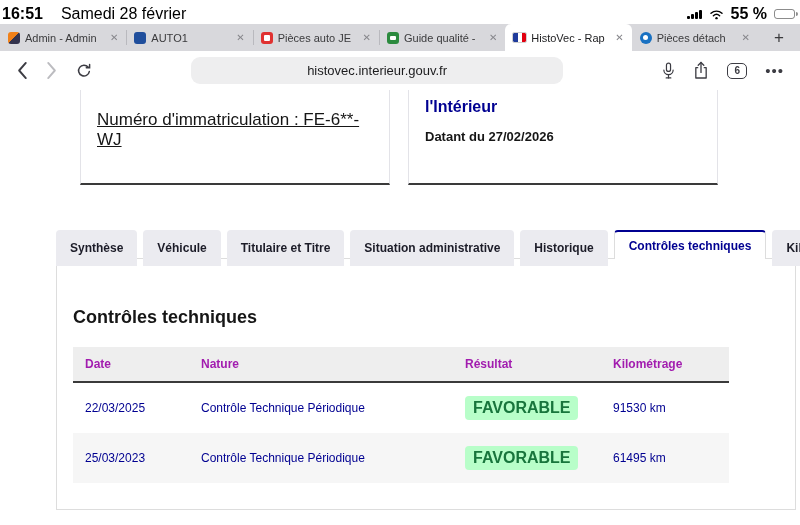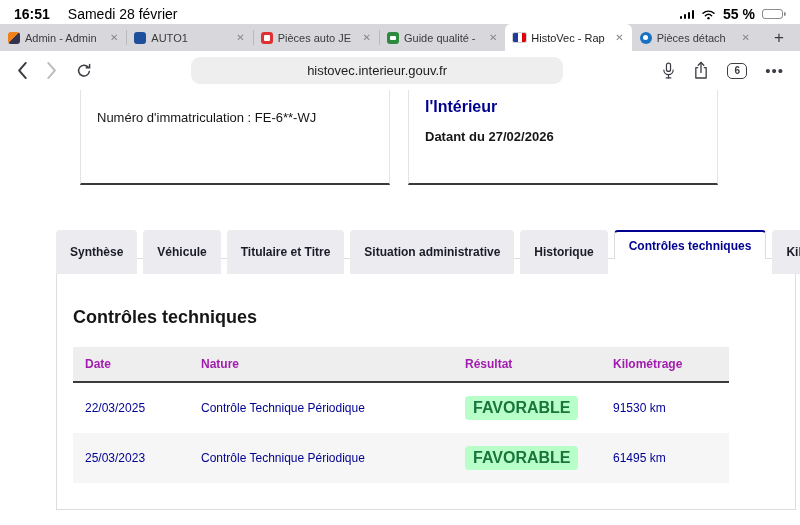--- a/index.html
+++ b/index.html
@@ -1,20 +1,20 @@
 <!DOCTYPE html>
 <html><head>
 <meta charset="utf-8">
 <style>
   * { box-sizing: border-box; margin: 0; padding: 0; }
   html,body { width:800px; height:525px; overflow:hidden; background:#fff;
     font-family:"Liberation Sans","DejaVu Sans",sans-serif; }
 
   
-  .status-bar { height:24px; display:flex; align-items:center; padding:4px 14px 0; font-size:14px; color:#000; }
+  .status-bar { height:24px; display:flex; align-items:center; padding:4px 2px 0; font-size:16px; color:#000; }
   .sb-time { font-weight:700; }
   .sb-date { margin-left:18px; font-weight:400; }
   .sb-right { margin-left:auto; display:flex; align-items:center; gap:7px; font-weight:600; }
   .bars { display:flex; align-items:flex-end; gap:1.5px; height:10px; }
   .bars i { width:2.5px; background:#000; border-radius:1px; display:block; }
   .bat { display:flex; align-items:center; }
   .bat-body { width:21px; height:10px; border:1px solid rgba(0,0,0,.45); border-radius:3px; padding:1px; }
   .bat-fill { width:55%; height:100%; background:#000; border-radius:1px; }
   .bat-tip { width:2px; height:4px; background:rgba(0,0,0,.45); border-radius:0 2px 2px 0; margin-left:1px; }
 
@@ -45,26 +45,26 @@
   .addr-wrap { flex:1; display:flex; justify-content:center; }
   .addr { width:372px; height:27px; background:#eeeeef; border-radius:9px; display:flex; align-items:center; justify-content:center; font-size:13px; color:#1c1c1e; }
   .tabcount { width:20px; height:16px; border:1.6px solid #3c3c43; border-radius:5px; font-size:10px; font-weight:700; color:#3c3c43; display:flex; align-items:center; justify-content:center; }
   .more { font-size:15px; color:#3c3c43; letter-spacing:1px; }
 
   
   .page { position:relative; width:800px; height:435px; background:#fff; overflow:hidden; color:#161616; }
 
   .cards { position:absolute; top:0; left:80px; display:flex; gap:18px; }
   .card { width:310px; height:95px; border-left:1px solid #e3e3e8; border-right:1px solid #e3e3e8; border-bottom:2px solid #3a3a3a; padding:8px 16px; }
-  .card-immat { font-size:13px; padding-top:12px; }
+  .card-immat { font-size:17px; padding-top:12px;text-decoration:underline; }
   .card-title { font-size:16px; font-weight:700; color:#000091; }
   .card-sub { font-size:13px; margin-top:13px;font-weight:bold; }
 
   .page-tabs { position:absolute; top:140px; left:56px; right:0; display:flex; gap:6px; white-space:nowrap; overflow:hidden; z-index:2; }
-  .ptab { display:inline-flex; align-items:center; padding:0 14px; height:44px; background:#ebebf0; color:#1c1c28; font-size:12px; font-weight:700; border-radius:4px 4px 0 0; flex:0 0 auto; cursor:default; }
+  .ptab { display:inline-flex; align-items:center; padding:0 14px; height:36px; background:#ebebf0; color:#1c1c28; font-size:12px; font-weight:700; border-radius:4px 4px 0 0; flex:0 0 auto; cursor:default; }
   .ptab.active { background:#fff; color:#000091; border:1px solid #ddd; border-bottom:none; border-top:2px solid #000091; height:29px; }
 
   .panel { position:absolute; top:168px; left:56px; width:740px; height:252px; border:1px solid #ddd; background:#fff; z-index:1; }
   .panel-heading { position:absolute; top:48px; left:16px; font-size:18px; font-weight:700; color:#161616; }
 
   table.ct { position:absolute; top:88px; left:16px; width:656px; border-collapse:collapse; table-layout:fixed; }
   .ct th { text-align:left; background:#eeeeee; font-size:12px; font-weight:700; color:#a21caf; padding:10px 12px; border-bottom:2px solid #3a3a3a; }
   .ct td { font-size:12px; color:#000091; padding:13px 12px; }
   .ct tr.alt td { background:#f6f6f6; }
   .badge { display:inline-block; background:#b8fec9; color:#18753c; font-size:16px; font-weight:700; padding:3px 8px; border-radius:4px; }

